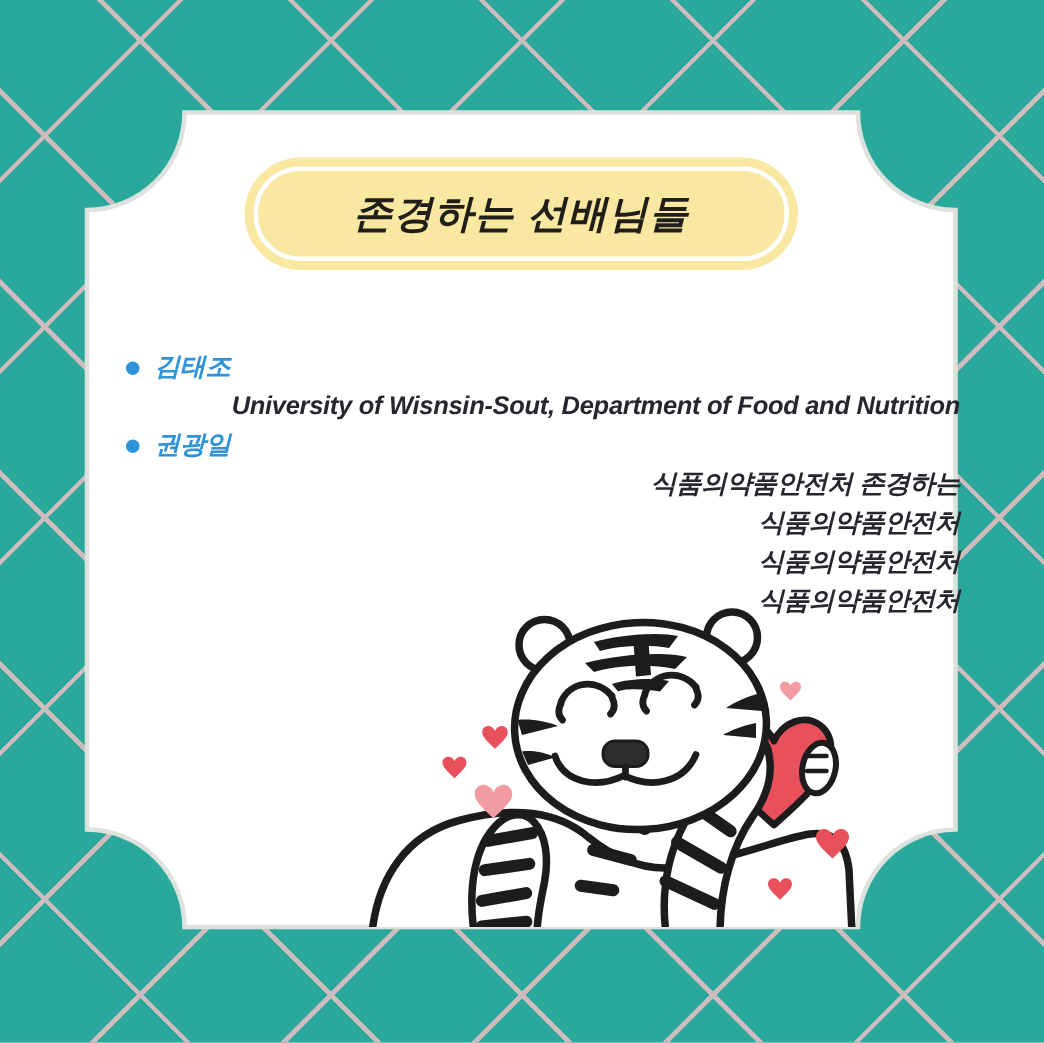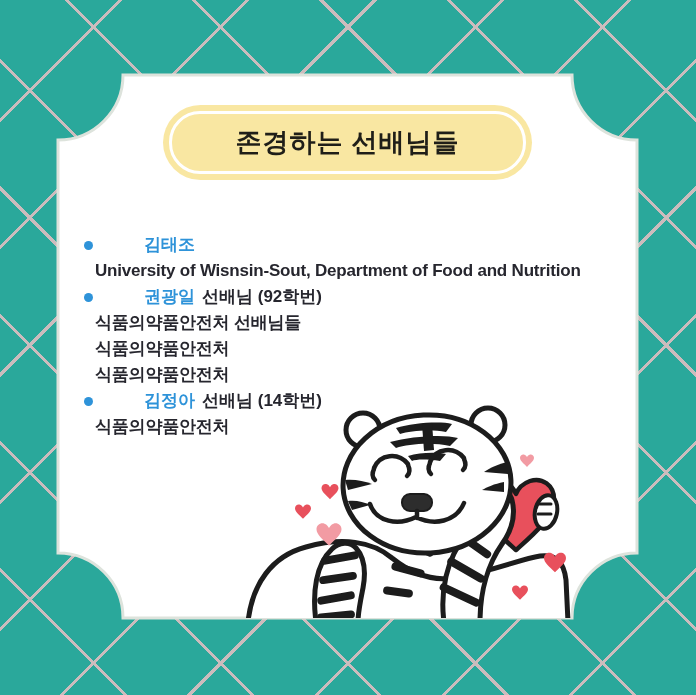--- a/index.html
+++ b/index.html
@@ -6,20 +6,21 @@
   body{
     width:696px;height:695px;overflow:hidden;
     font-family:"Liberation Sans", sans-serif;
   }
   .stage{
     position:relative;width:696px;height:695px;
     background-color:var(--background-teal,#2aa89b);
     background-image:
       repeating-linear-gradient(45deg,  transparent 0 87px, var(--lattice-line,#ccbcbd) 87px 90px),
       repeating-linear-gradient(-45deg, transparent 0 87px, var(--lattice-line,#ccbcbd) 87px 90px);
+    font-style: italic;
   }
   svg.scene{position:absolute;left:0;top:0;}
   .ink{stroke:var(--ink,#1c1c1c);}
   .fill-ink{fill:var(--ink,#1c1c1c);}
   .fill-red{fill:var(--heart-red,#e8505c);}
   .fill-pink{fill:var(--heart-pink,#f29ba3);}
   .card-fill{fill:var(--card-white,#ffffff);stroke:var(--card-edge,#dde3dc);stroke-width:3;}
 
   .pill{
     position:absolute;left:163px;top:105px;width:369px;height:75px;
@@ -39,22 +40,22 @@
     position:absolute;left:80px;top:232px;width:560px;
     font-size:17px;font-weight:600;color:var(--body-text,#26262e);
   }
   .line{height:26px;line-height:26px;white-space:nowrap;}
   .name-line{display:flex;align-items:center;}
   .dot{
     width:9px;height:9px;border-radius:50%;
     background:var(--name-blue,#2e93d9);
     margin:0 10px 0 4px;flex:0 0 auto;
   }
-  .name{color:var(--name-blue,#2e93d9);margin-right:7px;margin-left:41px;}
-  .org-line{padding-left:15px;letter-spacing:-0.2px;}
+  .name{color:var(--name-blue,#2e93d9);margin-right:7px;}
+  .org-line{padding-left:15px;letter-spacing:-0.2px;text-align:right;}
 </style>
 </head>
 <body>
 
 <div class="stage">
 
   <svg class="scene" width="696" height="695" viewBox="0 0 696 695">
     <defs>
       <clipPath id="cardClip">
         <path d="M123,75 L572,75 A65,65 0 0 0 637,140 L637,553 A65,65 0 0 0 572,618 L123,618 A65,65 0 0 0 58,553 L58,140 A65,65 0 0 0 123,75 Z"></path>
@@ -146,29 +147,23 @@
 
     <div class="line name-line">
       <span class="dot"></span>
       <span class="name">김태조</span>
     </div>
     <div class="line org-line">University of Wisnsin-Sout, Department of Food and Nutrition</div>
 
     <div class="line name-line">
       <span class="dot"></span>
       <span class="name">권광일</span>
-      <span class="detail">선배님 (92학번)</span>
     </div>
-    <div class="line org-line">식품의약품안전처 선배님들</div>
+    <div class="line org-line">식품의약품안전처 존경하는</div>
 
     <div class="line org-line">식품의약품안전처</div>
 
     <div class="line org-line">식품의약품안전처</div>
 
-    <div class="line name-line">
-      <span class="dot"></span>
-      <span class="name">김정아</span>
-      <span class="detail">선배님 (14학번)</span>
-    </div>
     <div class="line org-line">식품의약품안전처</div>
 
   </div>
 </div>
 
 </body></html>

